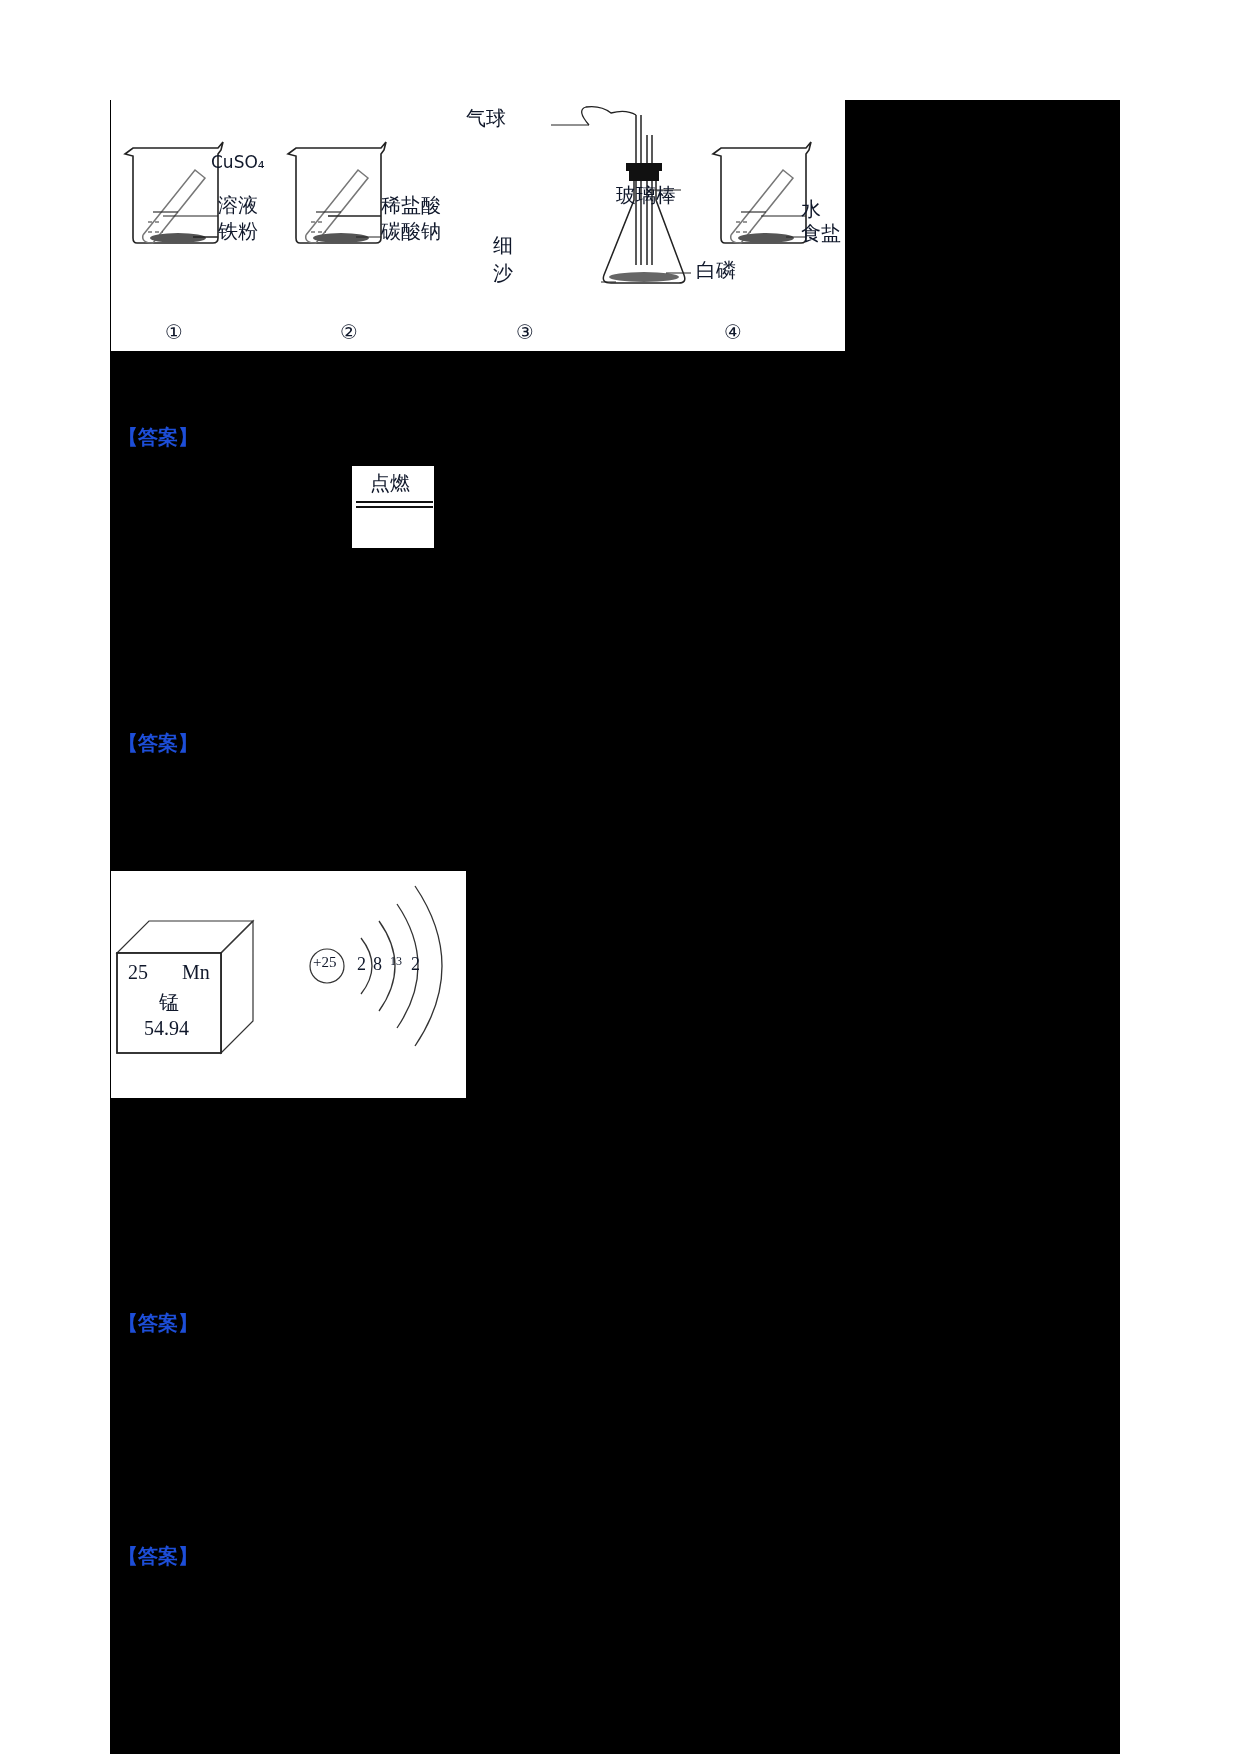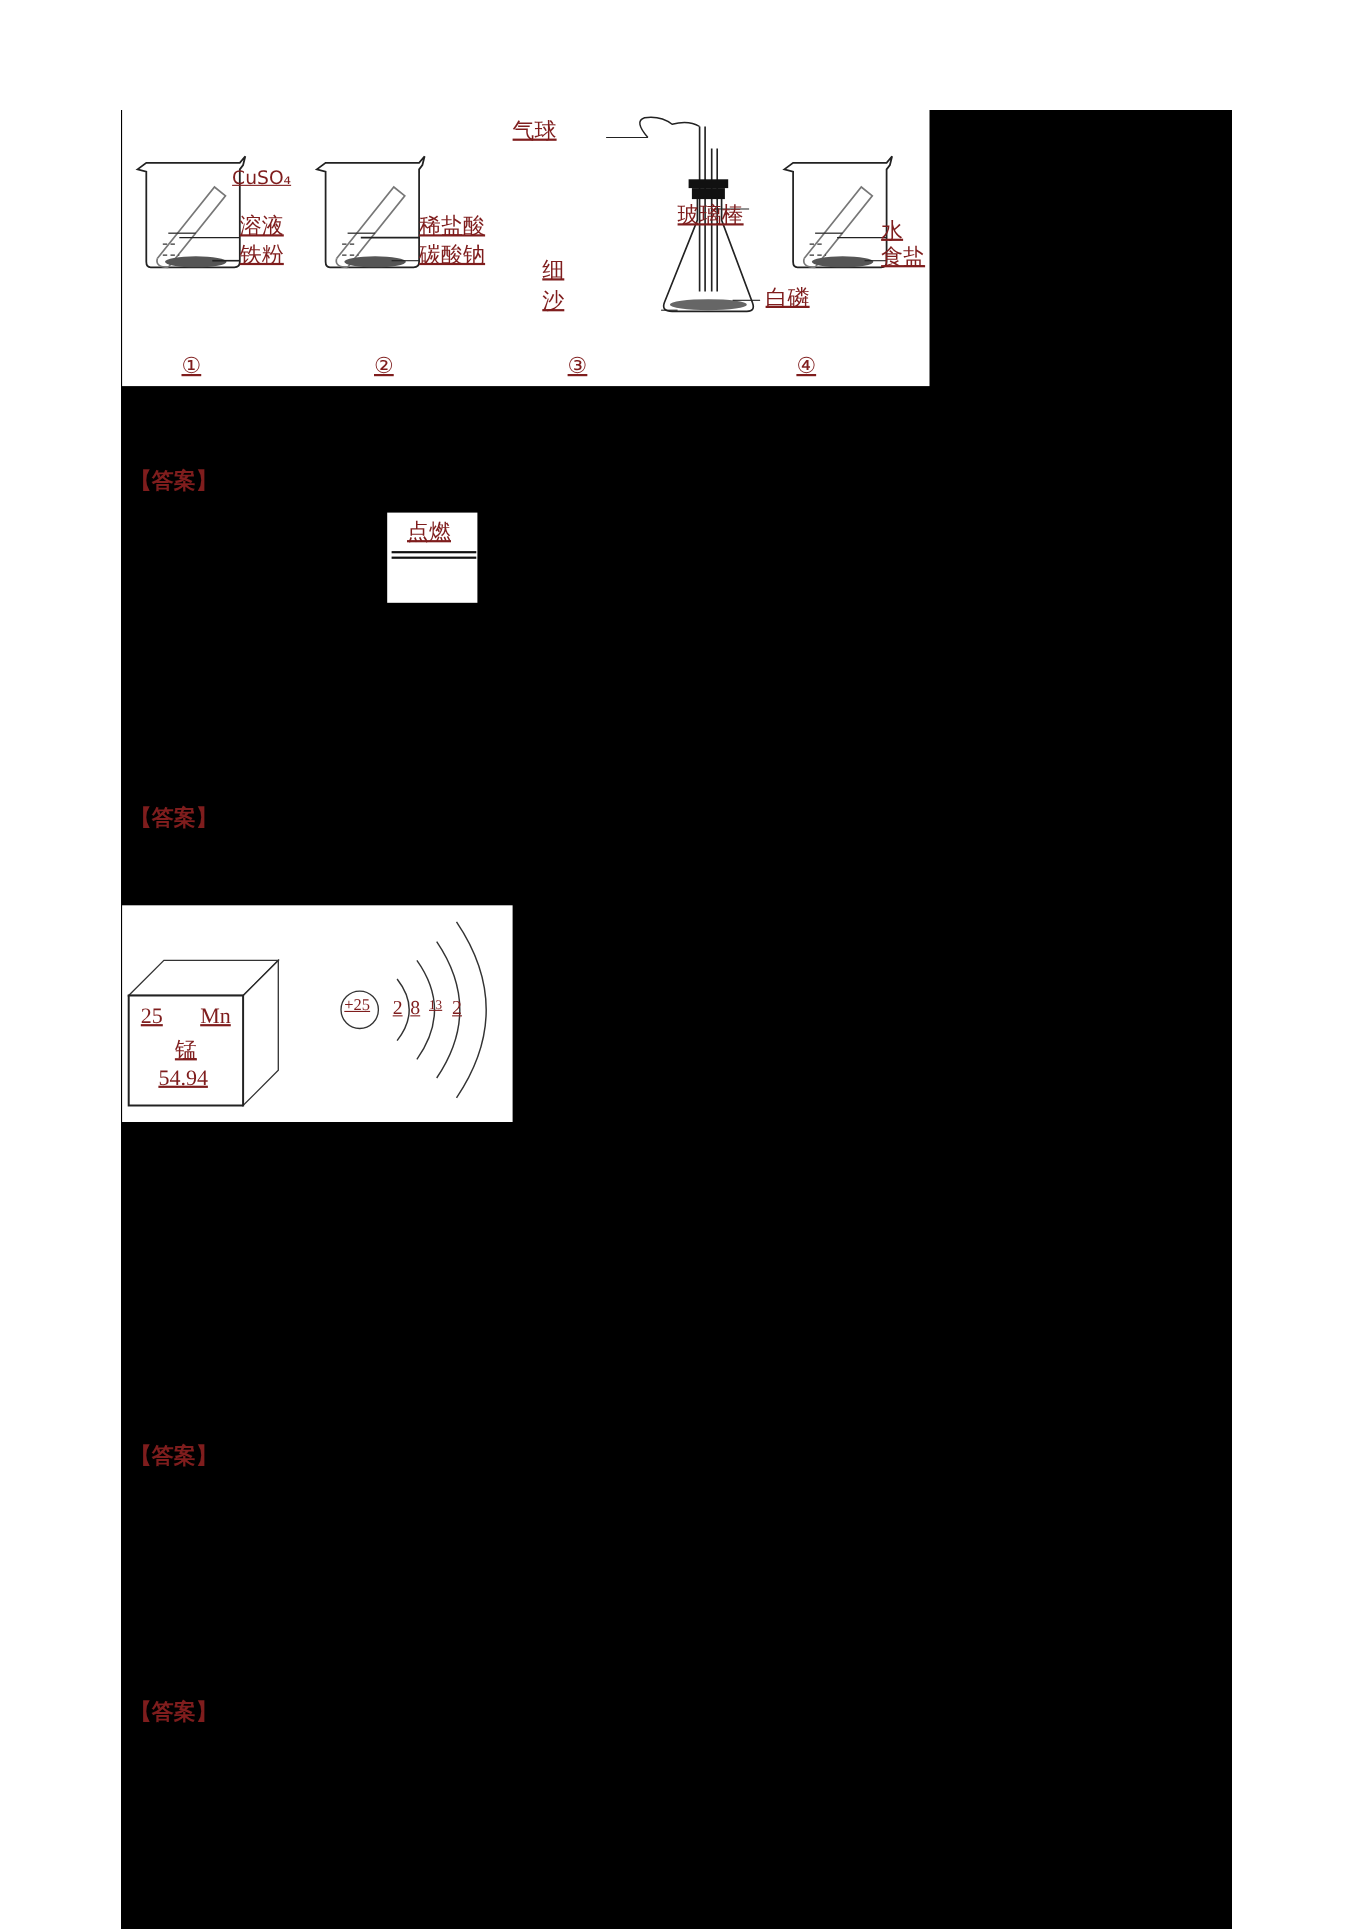--- a/index.html
+++ b/index.html
@@ -1,21 +1,21 @@
 <!DOCTYPE html>
 <html><head>
 <meta charset="utf-8">
 <style>
   html,body{margin:0;padding:0;}
   body{width:1240px;height:1754px;background:#ffffff;position:relative;overflow:hidden;
        font-family:"DejaVu Sans","Liberation Sans",sans-serif;}
   .redact{position:absolute;background:#000;}
   .white{position:absolute;background:#fff;}
-  .answer-label{position:absolute;color:#7f1d1d;font-weight:bold;font-size:20px;letter-spacing:0px;}
-  .fig-text{position:absolute;color:#7f1d1d;font-size:20px;white-space:nowrap;font-family:"DejaVu Sans",sans-serif;text-decoration:underline;}
+  .answer-label{position:absolute;color:#1d4ed8;font-weight:bold;font-size:20px;letter-spacing:0px;}
+  .fig-text{position:absolute;color:#0f172a;font-size:20px;white-space:nowrap;font-family:"DejaVu Sans",sans-serif;}
   .serif{font-family:"Liberation Serif","DejaVu Serif",serif;}
   svg{position:absolute;overflow:visible;}
 </style>
 </head>
 <body>
 
 <div class="redact" style="left:110px;top:100px;width:1010px;height:1654px;"></div>
 
 <div class="white" style="left:111px;top:100px;width:734px;height:251px;">
 
@@ -92,21 +92,21 @@
 <div class="answer-label" style="left:118px;top:424px;">【答案】</div>
 
 <div class="white" style="left:352px;top:466px;width:82px;height:82px;">
   <div class="fig-text" style="left:18px;top:4px;">点燃</div>
   <div style="position:absolute;left:4px;top:35px;width:77px;height:2px;background:#111;"></div>
   <div style="position:absolute;left:4px;top:40px;width:77px;height:2px;background:#111;"></div>
 </div>
 
 <div class="answer-label" style="left:118px;top:730px;">【答案】</div>
 
-<div class="white" style="left:111px;top:823px;width:355px;height:197px;">
+<div class="white" style="left:111px;top:871px;width:355px;height:227px;">
   <svg style="left:6px;top:50px;" width="140" height="145" viewBox="0 0 140 145">
     <polygon points="0,32 32,0 136,0 104,32" fill="none" stroke="#333" stroke-width="1.2"></polygon>
     <polygon points="104,32 136,0 136,100 104,132" fill="none" stroke="#333" stroke-width="1.2"></polygon>
     <rect x="0" y="32" width="104" height="100" fill="#fff" stroke="#222" stroke-width="1.8"></rect>
   </svg>
   <div class="fig-text serif" style="left:17px;top:90px;">25</div>
   <div class="fig-text serif" style="left:71px;top:90px;">Mn</div>
   <div class="fig-text" style="left:48px;top:118px;">锰</div>
   <div class="fig-text serif" style="left:33px;top:146px;">54.94</div>
 

